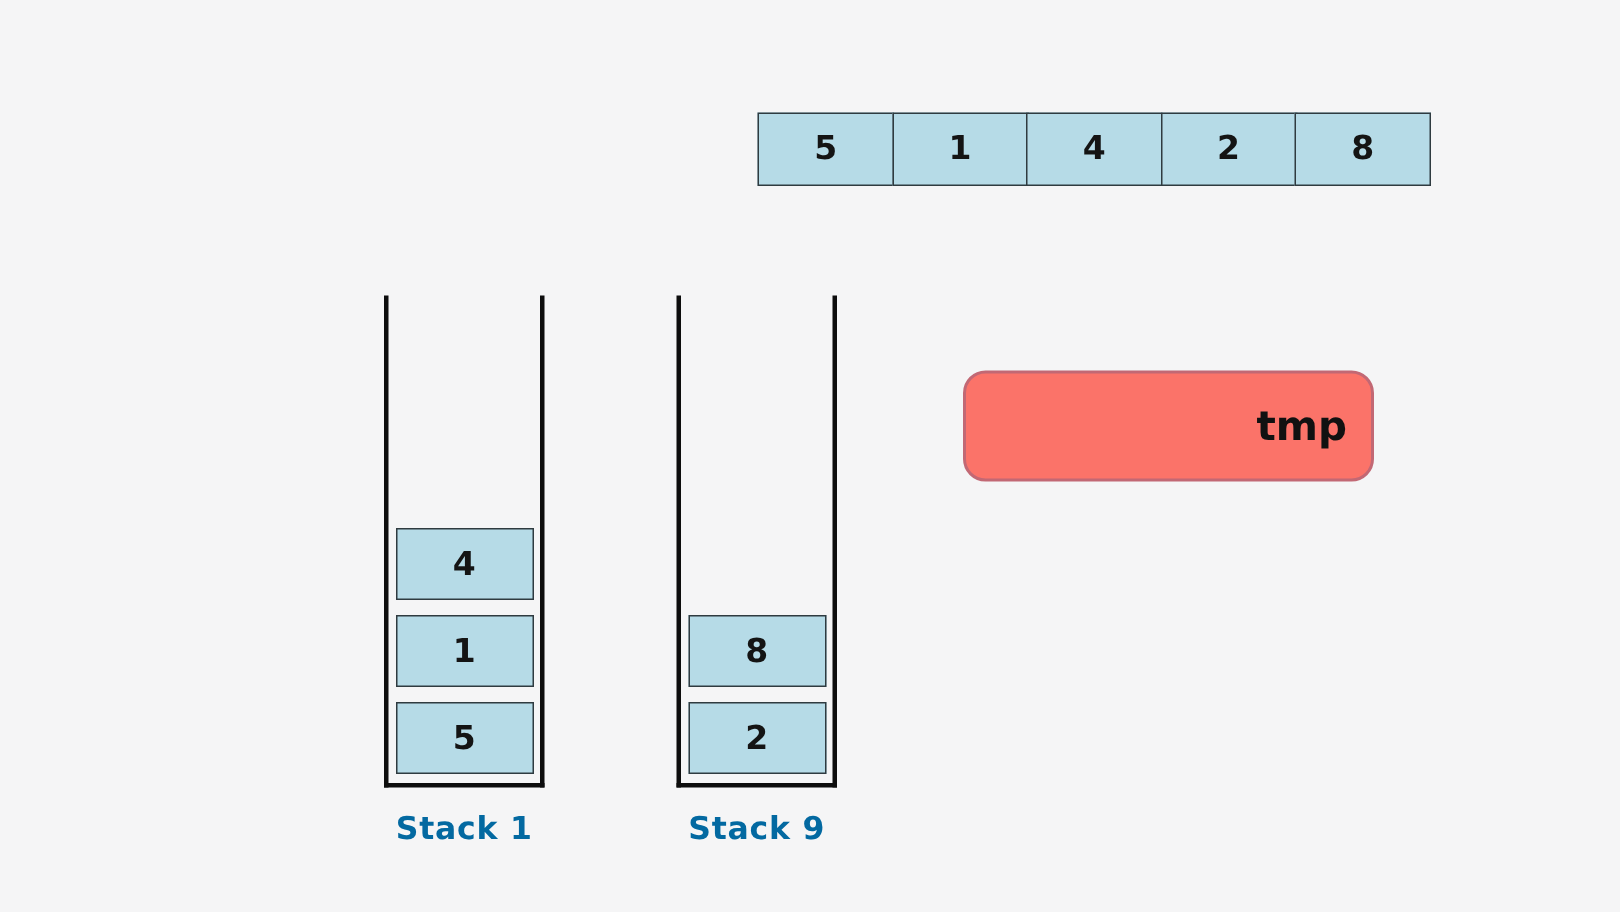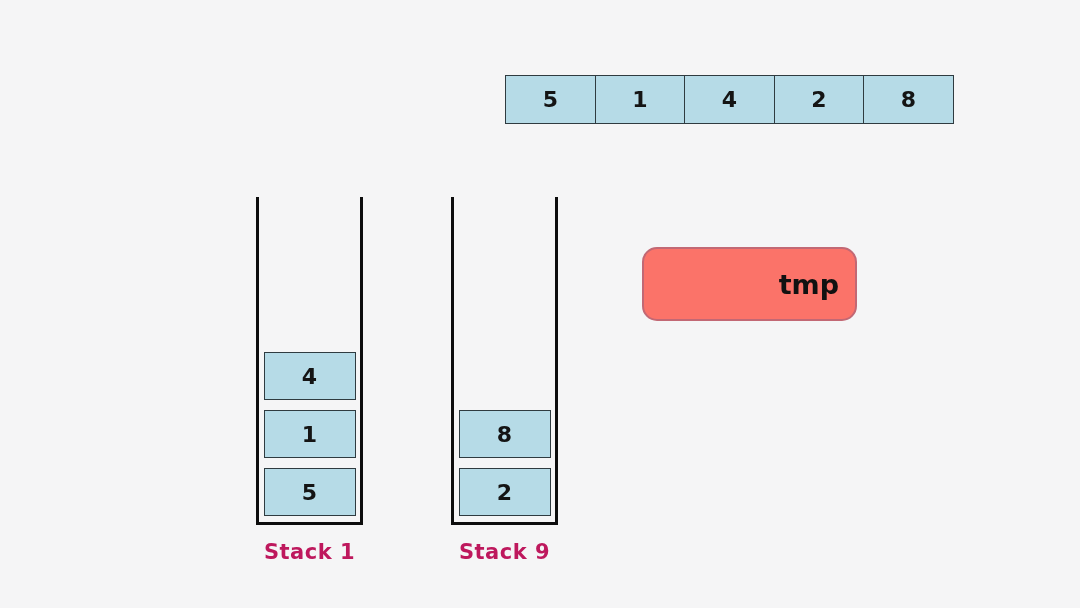--- a/index.html
+++ b/index.html
@@ -75,29 +75,29 @@
     justify-content: center;
     font-size: 22px;
     font-weight: 600;
     flex: 0 0 auto;
   }
   .stack-label {
     margin-top: 15px;
     text-align: center;
     font-size: 21px;
     font-weight: 700;
-    color: #be185d;
+    color: #0369a1;
     letter-spacing: 0.5px;
   }
 
   
   .tmp-box {
     position: absolute;
     left: 642px; top: 247px;
-    width: 215px; height: 74px;
+    width: 274px; height: 74px;
     background: var(--tmp-fill);
     border: 2px solid var(--tmp-border);
     border-radius: 15px;
     display: flex;
     align-items: center;
     justify-content: flex-end;
     padding-right: 16px;
     font-size: 27px;
     font-weight: 700;
     color: #111;

